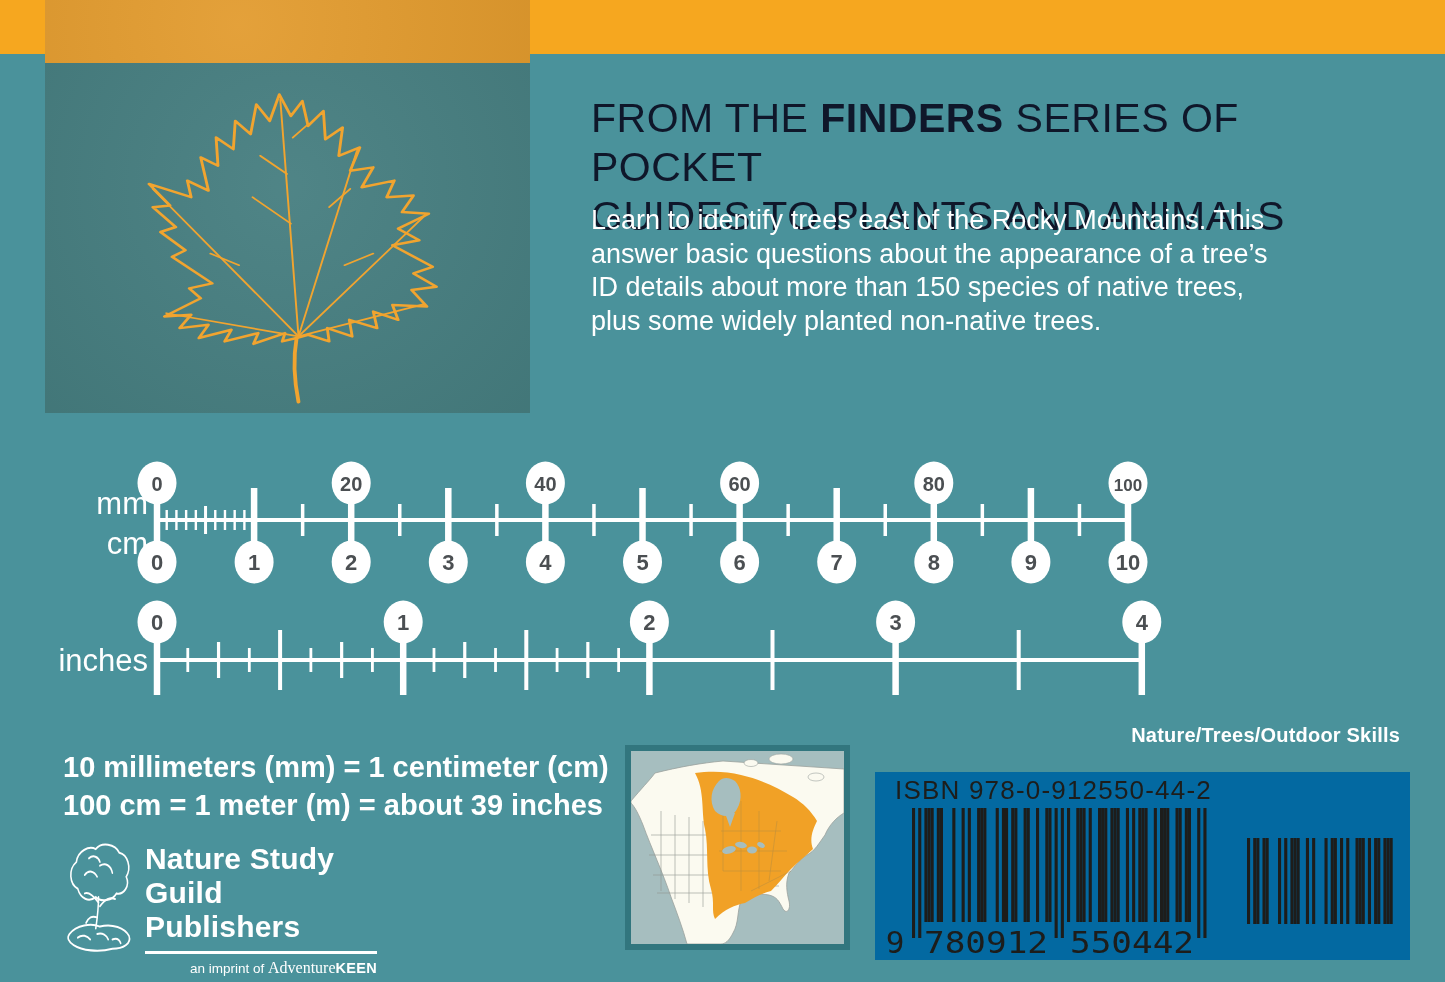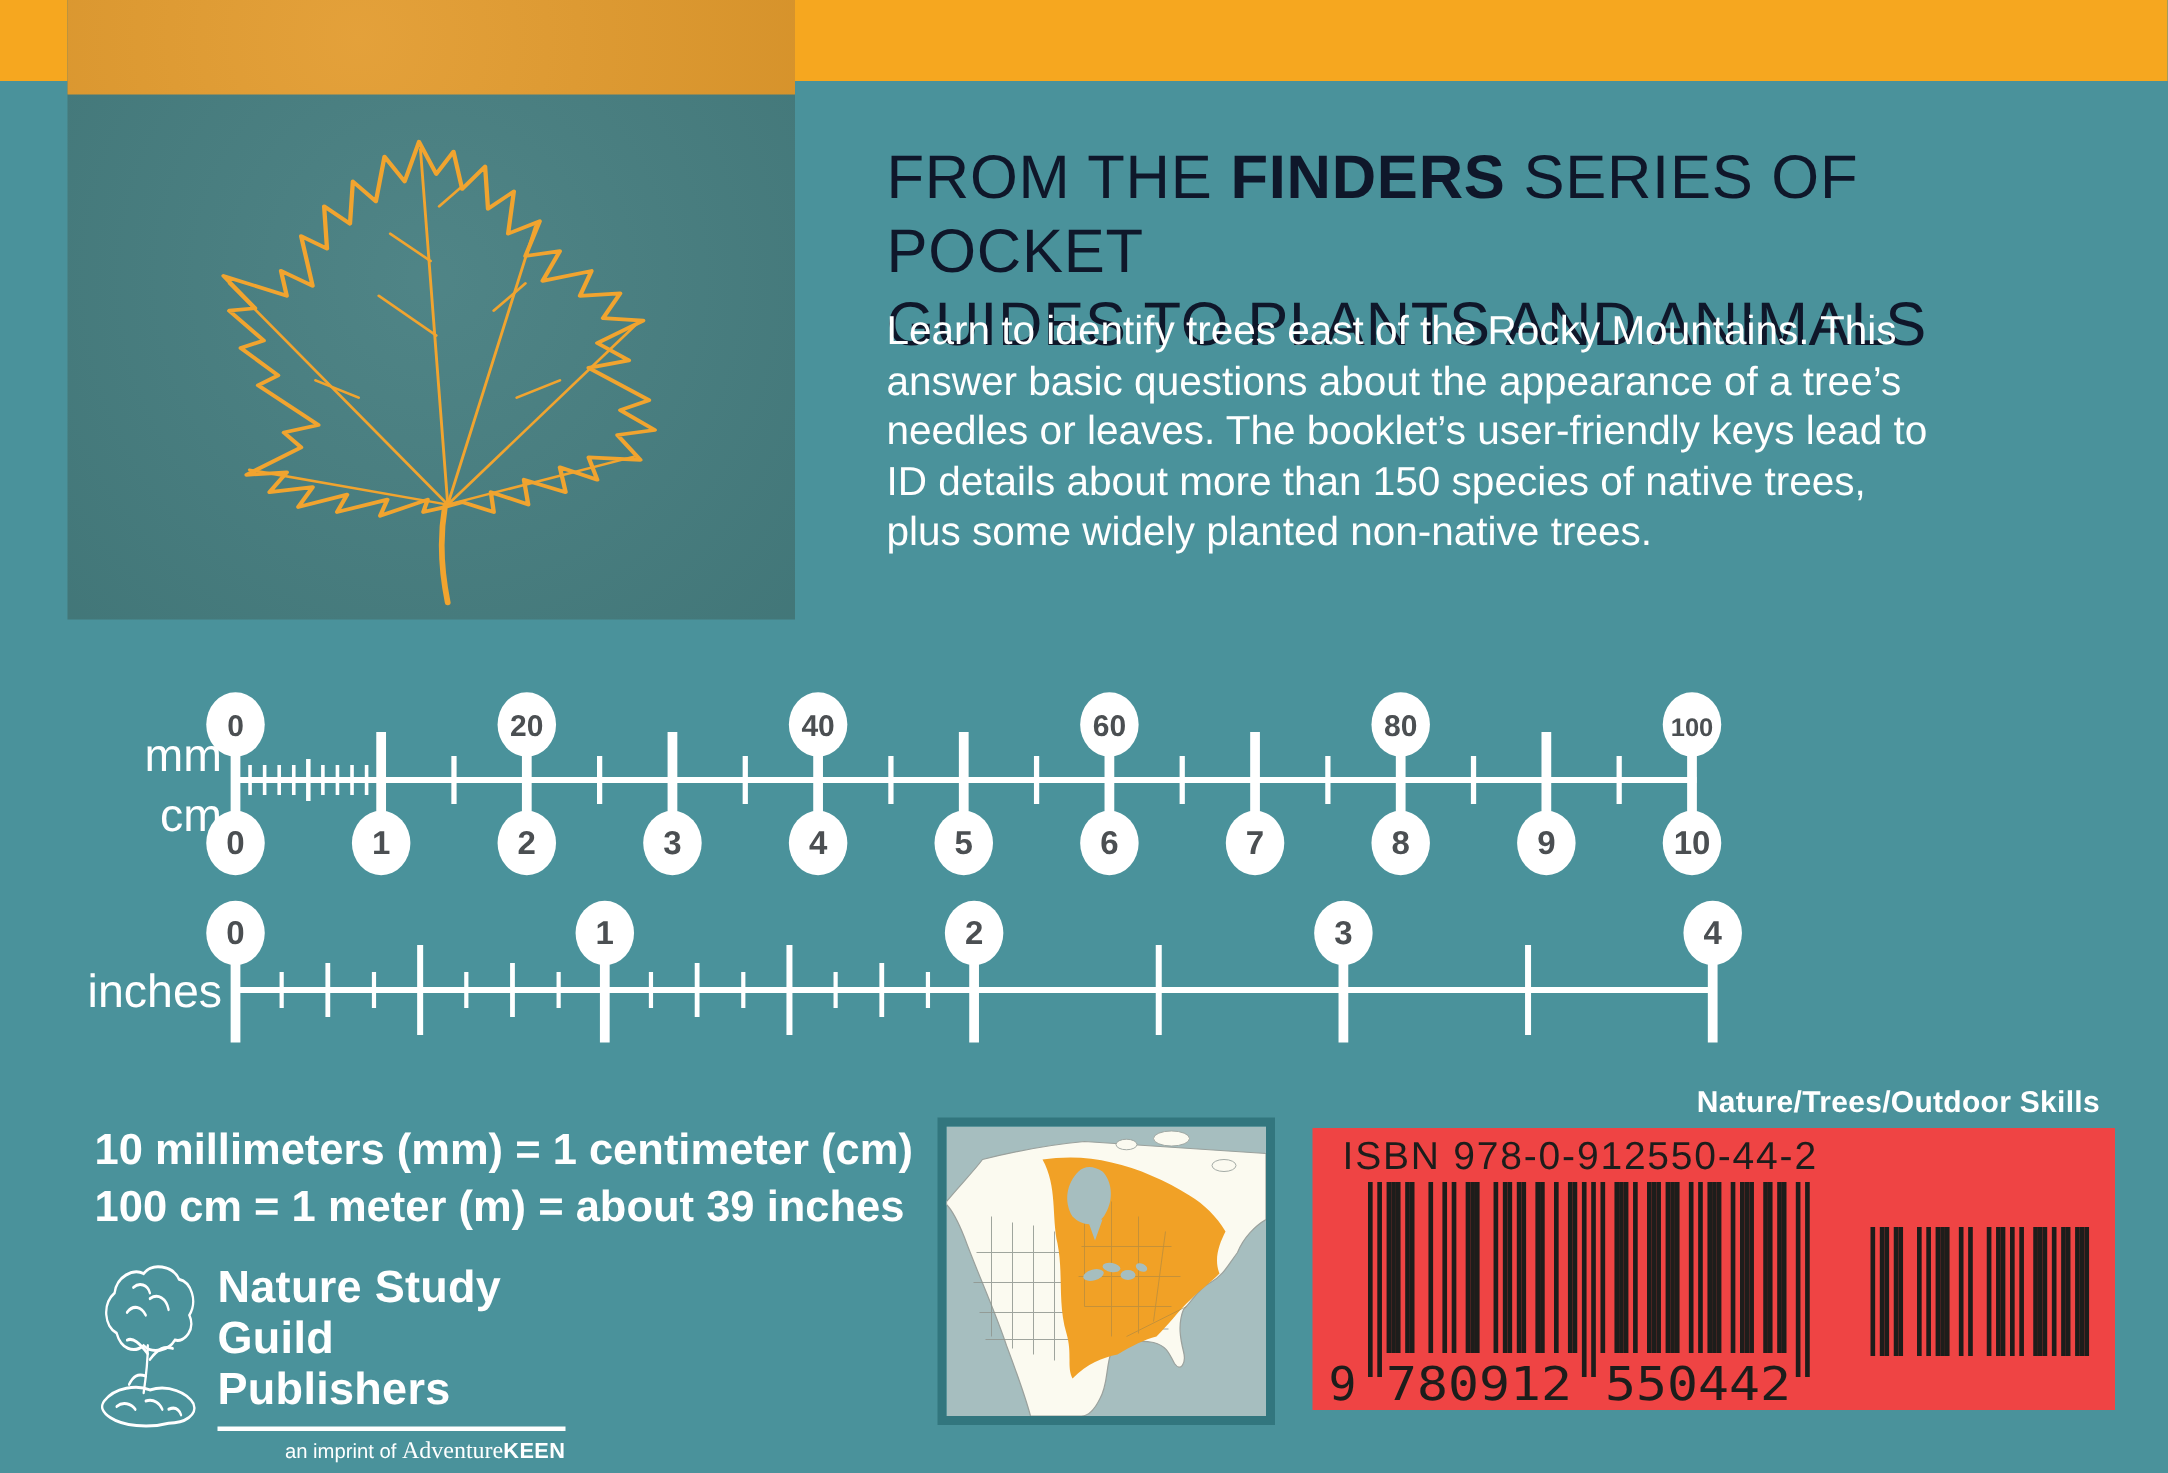--- a/index.html
+++ b/index.html
@@ -29,21 +29,21 @@
 
   .conv{position:absolute;left:63px;top:748px;color:#fff;font-weight:700;
     font-size:29px;line-height:38px;}
 
   .category{position:absolute;right:45px;top:724px;color:#fff;font-weight:700;
     font-size:20px;letter-spacing:0.2px;}
 
   .map-box{position:absolute;left:625px;top:745px;width:213px;height:193px;
     border:6px solid rgba(22,84,90,0.45);box-sizing:content-box;}
 
-  .barcode-box{position:absolute;left:875px;top:752px;width:535px;height:188px;background:#ef4444;}
+  .barcode-box{position:absolute;left:875px;top:772px;width:535px;height:188px;background:#0369a1;}
 
   .logo{position:absolute;left:57px;top:836px;width:340px;height:130px;color:#fff;}
   .logo-tree{position:absolute;left:0;top:2px;}
   .logo-text{position:absolute;left:88px;top:6px;width:232px;}
   .logo-name{font-weight:700;font-size:30px;line-height:34px;letter-spacing:0.2px;}
   .logo-rule{height:3px;background:#fff;width:232px;margin-top:7px;}
   .logo-imprint{margin-top:5px;text-align:right;font-size:13.5px;}
   .logo-imprint .brand{font-family:"Liberation Serif",serif;font-size:16px;}
   .logo-imprint .brandbold{font-weight:700;font-size:14.5px;letter-spacing:0.3px;}
 </style>
@@ -86,21 +86,20 @@
 </div>
 
 <div class="series">
   <div><span>FROM THE </span><span class="bold">FINDERS</span><span> SERIES OF POCKET</span></div>
   <div>GUIDES TO PLANTS AND ANIMALS</div>
 </div>
 
 <div class="desc">
   <div>Learn to identify trees east of the Rocky Mountains. This</div>
   <div>answer basic questions about the appearance of a tree’s</div>
-  <div>needles or leaves. The booklet’s user-friendly keys lead to</div>
   <div>ID details about more than 150 species of native trees,</div>
   <div>plus some widely planted non-native trees.</div>
 </div>
 
 <svg id="metric-ruler" class="metric-svg" width="1300" height="140" viewBox="0 0 1300 140">
     <line x1="154" y1="65" x2="1131" y2="65" stroke="#fff" stroke-width="4"></line>
     <line x1="166.71" y1="55" x2="166.71" y2="75" stroke="#ffffff" stroke-width="2.4"></line>
     <line x1="176.42" y1="55" x2="176.42" y2="75" stroke="#ffffff" stroke-width="2.4"></line>
     <line x1="186.13" y1="55" x2="186.13" y2="75" stroke="#ffffff" stroke-width="2.4"></line>
     <line x1="195.84" y1="55" x2="195.84" y2="75" stroke="#ffffff" stroke-width="2.4"></line>

